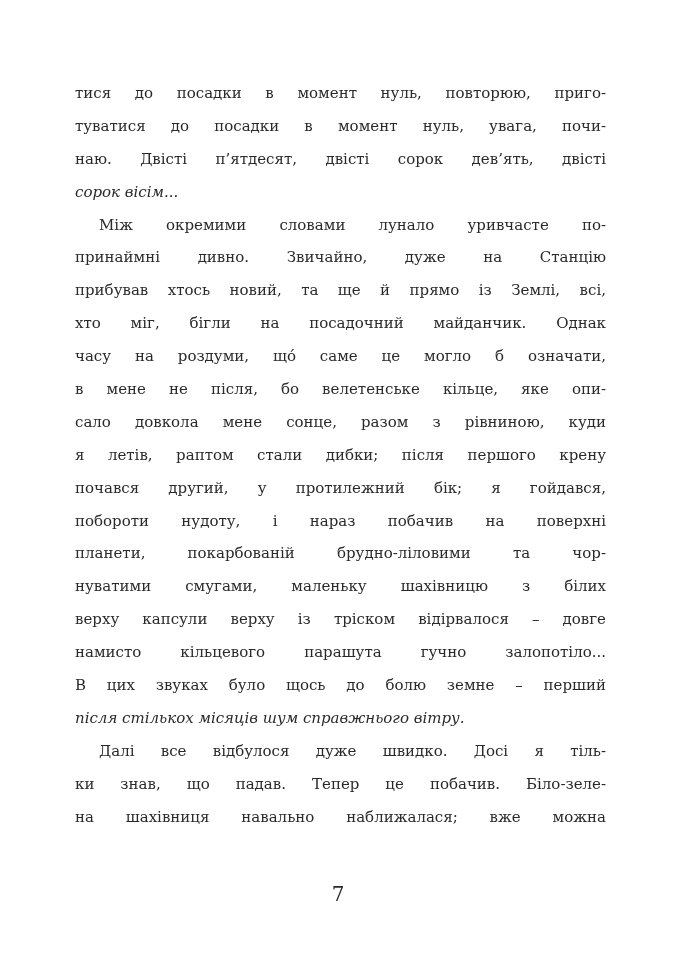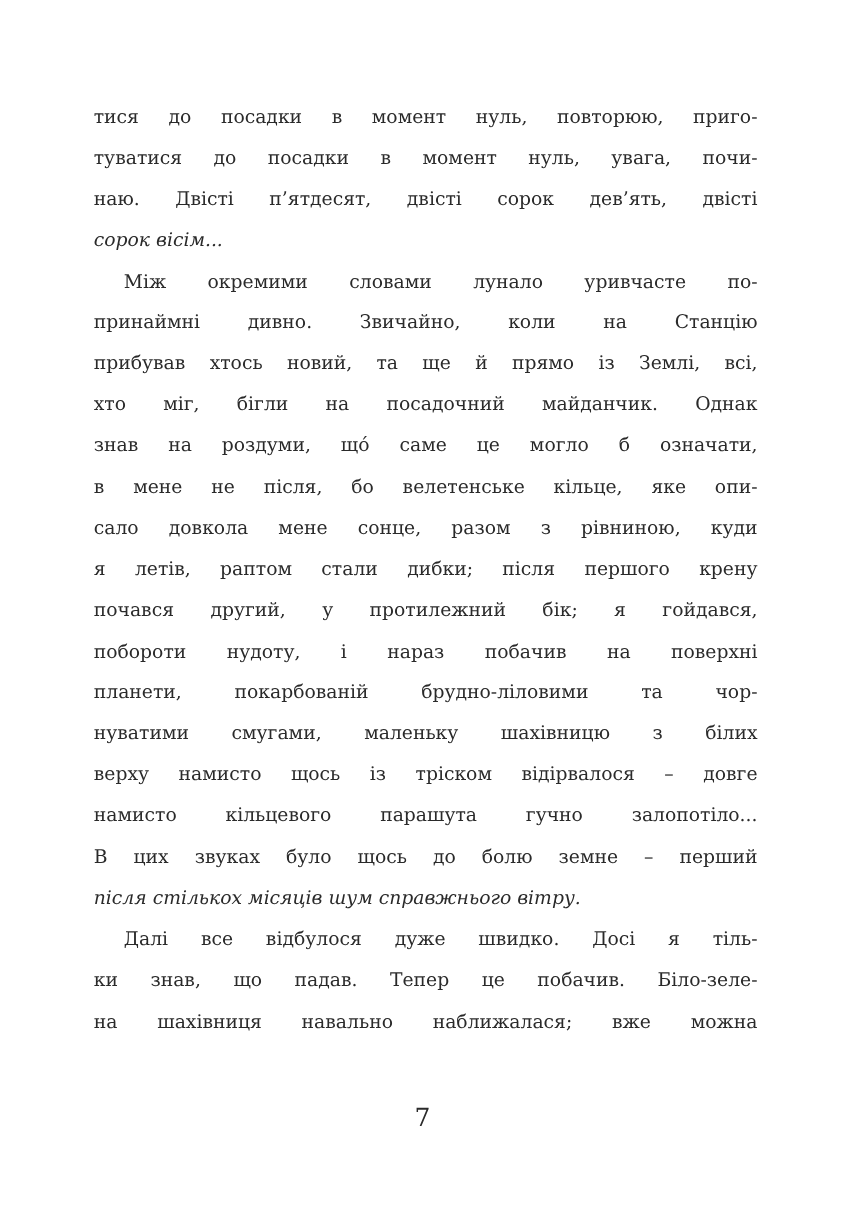--- a/index.html
+++ b/index.html
@@ -67,32 +67,32 @@
 
     <div>
       <span class="line">тися до посадки в момент нуль, повторюю, приго-</span>
       <span class="line">туватися до посадки в момент нуль, увага, почи-</span>
       <span class="line">наю. Двісті п’ятдесят, двісті сорок дев’ять, двісті</span>
       <span class="line last">сорок вісім...</span>
     </div>
 
     <div>
       <span class="line indent">Між окремими словами лунало уривчасте по-</span>
-      <span class="line">принаймні дивно. Звичайно, коли на Станцію</span>
+      <span class="line">принаймні дивно. Звичайно, дуже на Станцію</span>
       <span class="line">прибував хтось новий, та ще й прямо із Землі, всі,</span>
       <span class="line">хто міг, бігли на посадочний майданчик. Однак</span>
-      <span class="line">знав на роздуми, що́ саме це могло б означати,</span>
+      <span class="line">часу на роздуми, що́ саме це могло б означати,</span>
       <span class="line">в мене не після, бо велетенське кільце, яке опи-</span>
       <span class="line">сало довкола мене сонце, разом з рівниною, куди</span>
       <span class="line">я летів, раптом стали дибки; після першого крену</span>
       <span class="line">почався другий, у протилежний бік; я гойдався,</span>
       <span class="line">побороти нудоту, і нараз побачив на поверхні</span>
       <span class="line">планети, покарбованій брудно-ліловими та чор-</span>
       <span class="line">нуватими смугами, маленьку шахівницю з білих</span>
-      <span class="line">верху намисто щось із тріском відірвалося – довге</span>
+      <span class="line">верху капсули верху із тріском відірвалося – довге</span>
       <span class="line">намисто кільцевого парашута гучно залопотіло...</span>
       <span class="line">В цих звуках було щось до болю земне – перший</span>
       <span class="line last">після стількох місяців шум справжнього вітру.</span>
     </div>
 
     <div>
       <span class="line indent">Далі все відбулося дуже швидко. Досі я тіль-</span>
       <span class="line">ки знав, що падав. Тепер це побачив. Біло-зеле-</span>
       <span class="line">на шахівниця навально наближалася; вже можна</span>
     </div>

